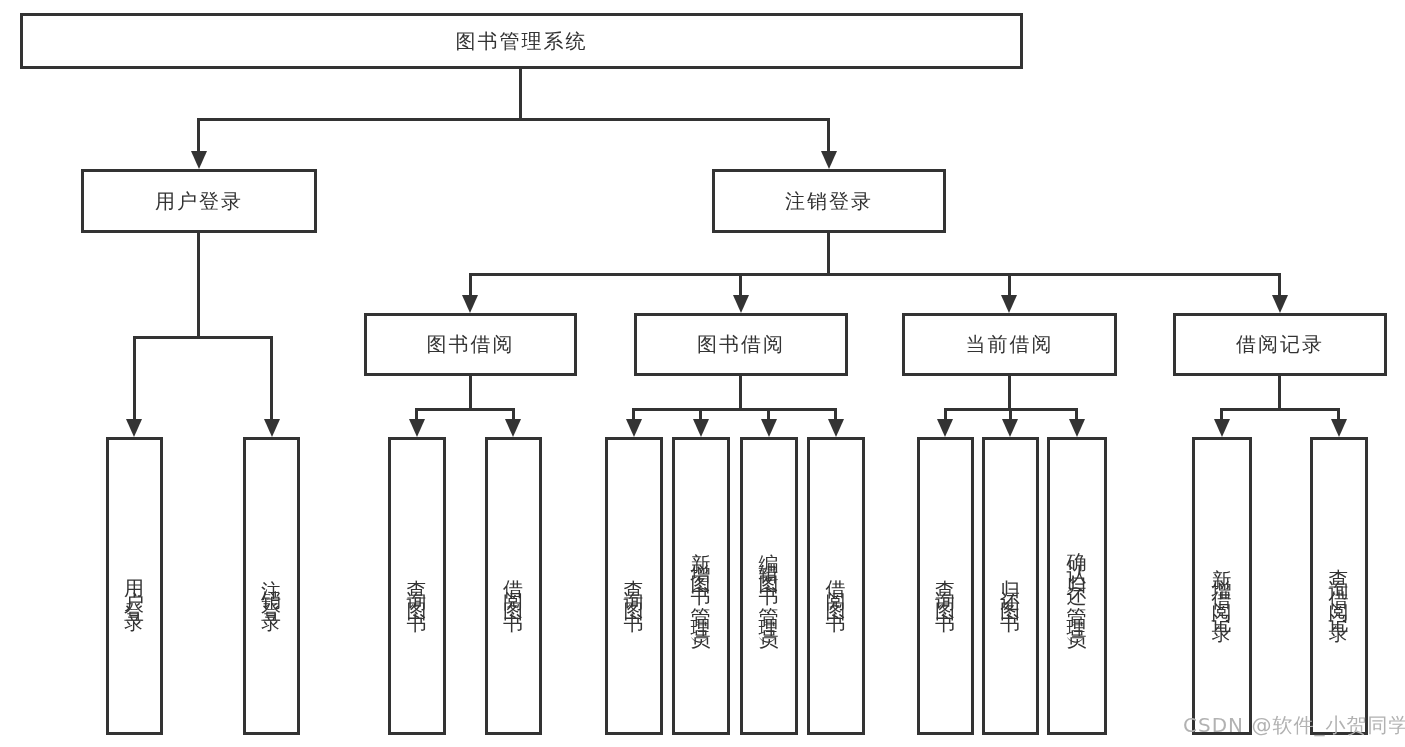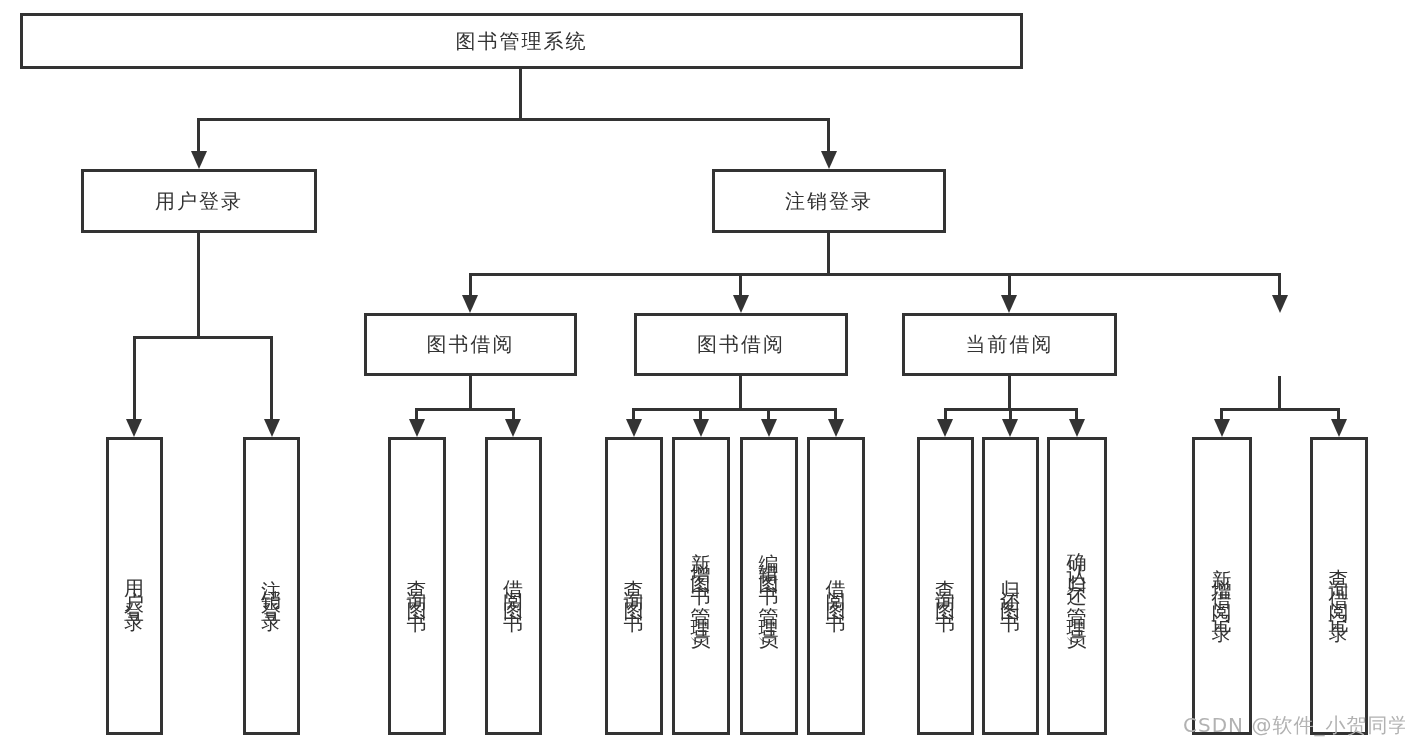--- a/index.html
+++ b/index.html
@@ -40,20 +40,21 @@
   <div class="box" style="left:81px;top:169px;width:236px;height:64px;">用户登录</div>
 
   <div class="box" style="left:712px;top:169px;width:234px;height:64px;">注销登录</div>
 
   <div class="box" style="left:364px;top:313px;width:213px;height:63px;">图书借阅</div>
 
   <div class="box" style="left:902px;top:313px;width:215px;height:63px;">当前借阅</div>
 
   <div class="box" style="left:634px;top:313px;width:214px;height:63px;">图书借阅</div>
 
+  <div class="box" style="left:1173px;top:313px;width:214px;height:63px;">借阅记录</div>
 
   <div class="box leaf" style="left:106px;top:437px;width:57px;height:298px;">用户登录</div>
 
   <div class="box leaf" style="left:243px;top:437px;width:57px;height:298px;">注销登录</div>
 
   <div class="box leaf" style="left:388px;top:437px;width:58px;height:298px;">查询图书</div>
 
   <div class="box leaf" style="left:485px;top:437px;width:57px;height:298px;">借阅图书</div>
 
   <div class="box leaf" style="left:605px;top:437px;width:58px;height:298px;">查询图书</div>

